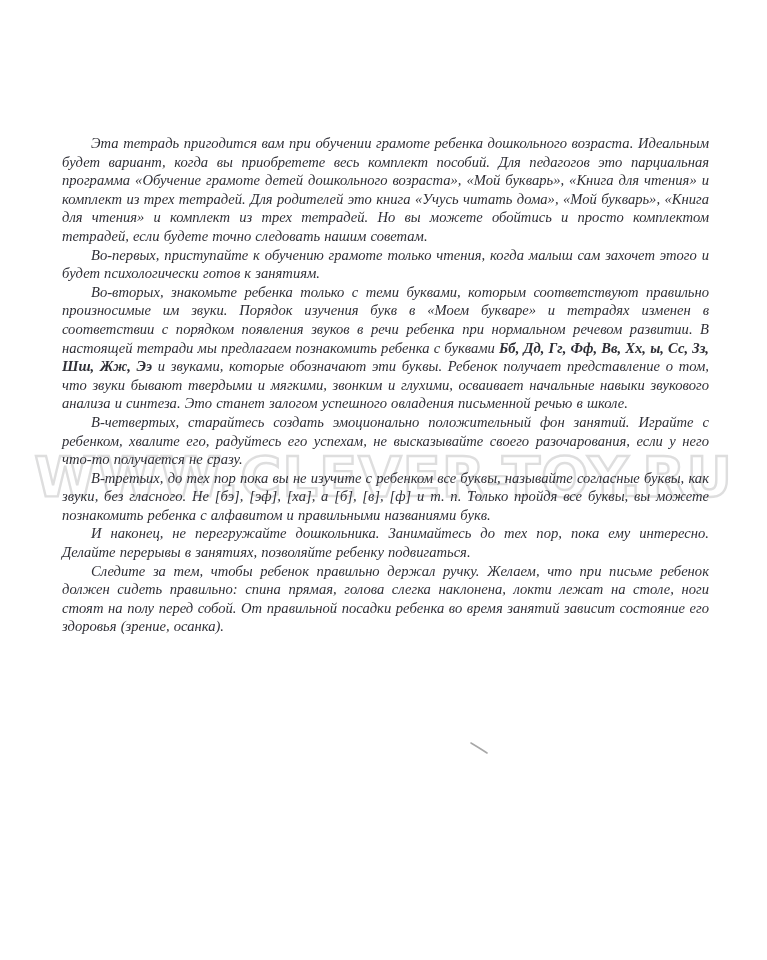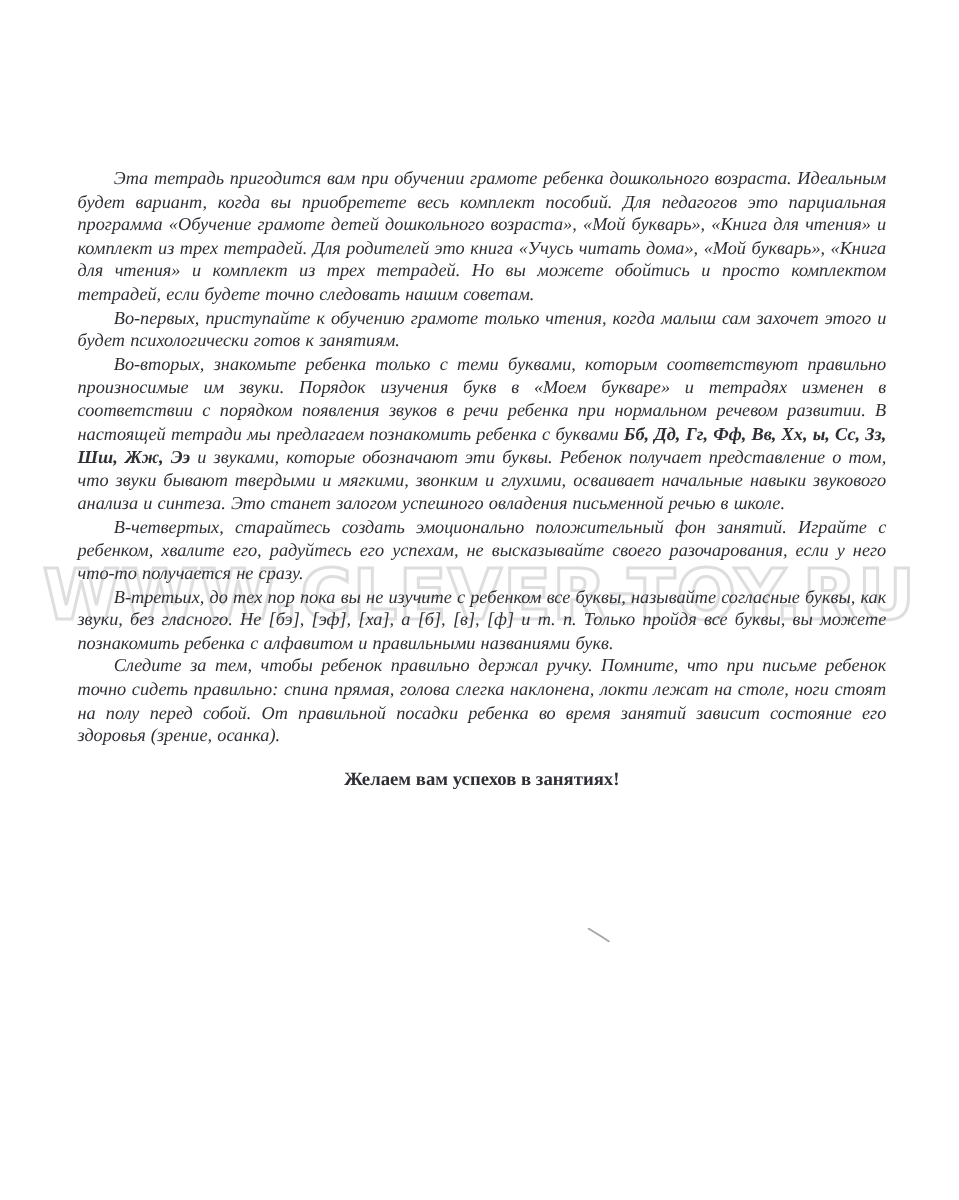--- a/index.html
+++ b/index.html
@@ -85,23 +85,23 @@
   <div class="watermark">WWW.CLEVER-TOY.RU</div>
 
   <div class="content">
 
     <div class="body-text">
         <p class="body-para"><span>Эта тетрадь пригодится вам при обучении грамоте ребенка дошкольного возраста. Идеальным будет вариант, когда вы приобретете весь комплект пособий. Для педагогов это парциальная программа «Обучение грамоте детей дошкольного возраста», «Мой букварь», «Книга для чтения» и комплект из трех тетрадей. Для родителей это книга «Учусь читать дома», «Мой букварь», «Книга для чтения» и комплект из трех тетрадей. Но вы можете обойтись и просто комплектом тетрадей, если будете точно следовать нашим советам.</span></p>
         <p class="body-para"><span>Во-первых, приступайте к обучению грамоте только чтения, когда малыш сам захочет этого и будет психологически готов к занятиям.</span></p>
         <p class="body-para"><span>Во-вторых, знакомьте ребенка только с теми буквами, которым соответствуют правильно произносимые им звуки. Порядок изучения букв в «Моем букваре» и тетрадях изменен в соответствии с порядком появления звуков в речи ребенка при нормальном речевом развитии. В настоящей тетради мы предлагаем познакомить ребенка с буквами </span><span class="bold">Бб, Дд, Гг, Фф, Вв, Хх, ы, Сс, Зз, Шш, Жж, Ээ</span><span> и звуками, которые обозначают эти буквы. Ребенок получает представление о том, что звуки бывают твердыми и мягкими, звонким и глухими, осваивает начальные навыки звукового анализа и синтеза. Это станет залогом успешного овладения письменной речью в школе.</span></p>
         <p class="body-para"><span>В-четвертых, старайтесь создать эмоционально положительный фон занятий. Играйте с ребенком, хвалите его, радуйтесь его успехам, не высказывайте своего разочарования, если у него что-то получается не сразу.</span></p>
         <p class="body-para"><span>В-третьих, до тех пор пока вы не изучите с ребенком все буквы, называйте согласные буквы, как звуки, без гласного. Не [бэ], [эф], [ха], а [б], [в], [ф] и т. п. Только пройдя все буквы, вы можете познакомить ребенка с алфавитом и правильными названиями букв.</span></p>
-        <p class="body-para"><span>Следите за тем, чтобы ребенок правильно держал ручку. Помните, что при письме ребенок точно сидеть правильно: спина прямая, голова слегка наклонена, локти лежат на столе, ноги стоят на полу перед собой. От правильной посадки ребенка во время занятий зависит состояние его здоровья (зрение, осанка).</span></p>
+        <p class="body-para"><span>И наконец, не перегружайте дошкольника. Занимайтесь до тех пор, пока ему интересно. Делайте перерывы в занятиях, позволяйте ребенку подвигаться.</span></p>
+        <p class="body-para"><span>Следите за тем, чтобы ребенок правильно держал ручку. Желаем, что при письме ребенок должен сидеть правильно: спина прямая, голова слегка наклонена, локти лежат на столе, ноги стоят на полу перед собой. От правильной посадки ребенка во время занятий зависит состояние его здоровья (зрение, осанка).</span></p>
       </div>
 
-    <div class="closing">Желаем вам успехов в занятиях!</div>
   </div>
 
   <svg class="pen-mark" width="22" height="16" viewBox="0 0 22 16" aria-hidden="true">
     <path d="M3 3 C 8 6, 13 9, 19 13" stroke="#8a8a8a" stroke-width="1.6" fill="none" stroke-linecap="round"></path>
   </svg>
 
 </div>
 
 </body></html>

